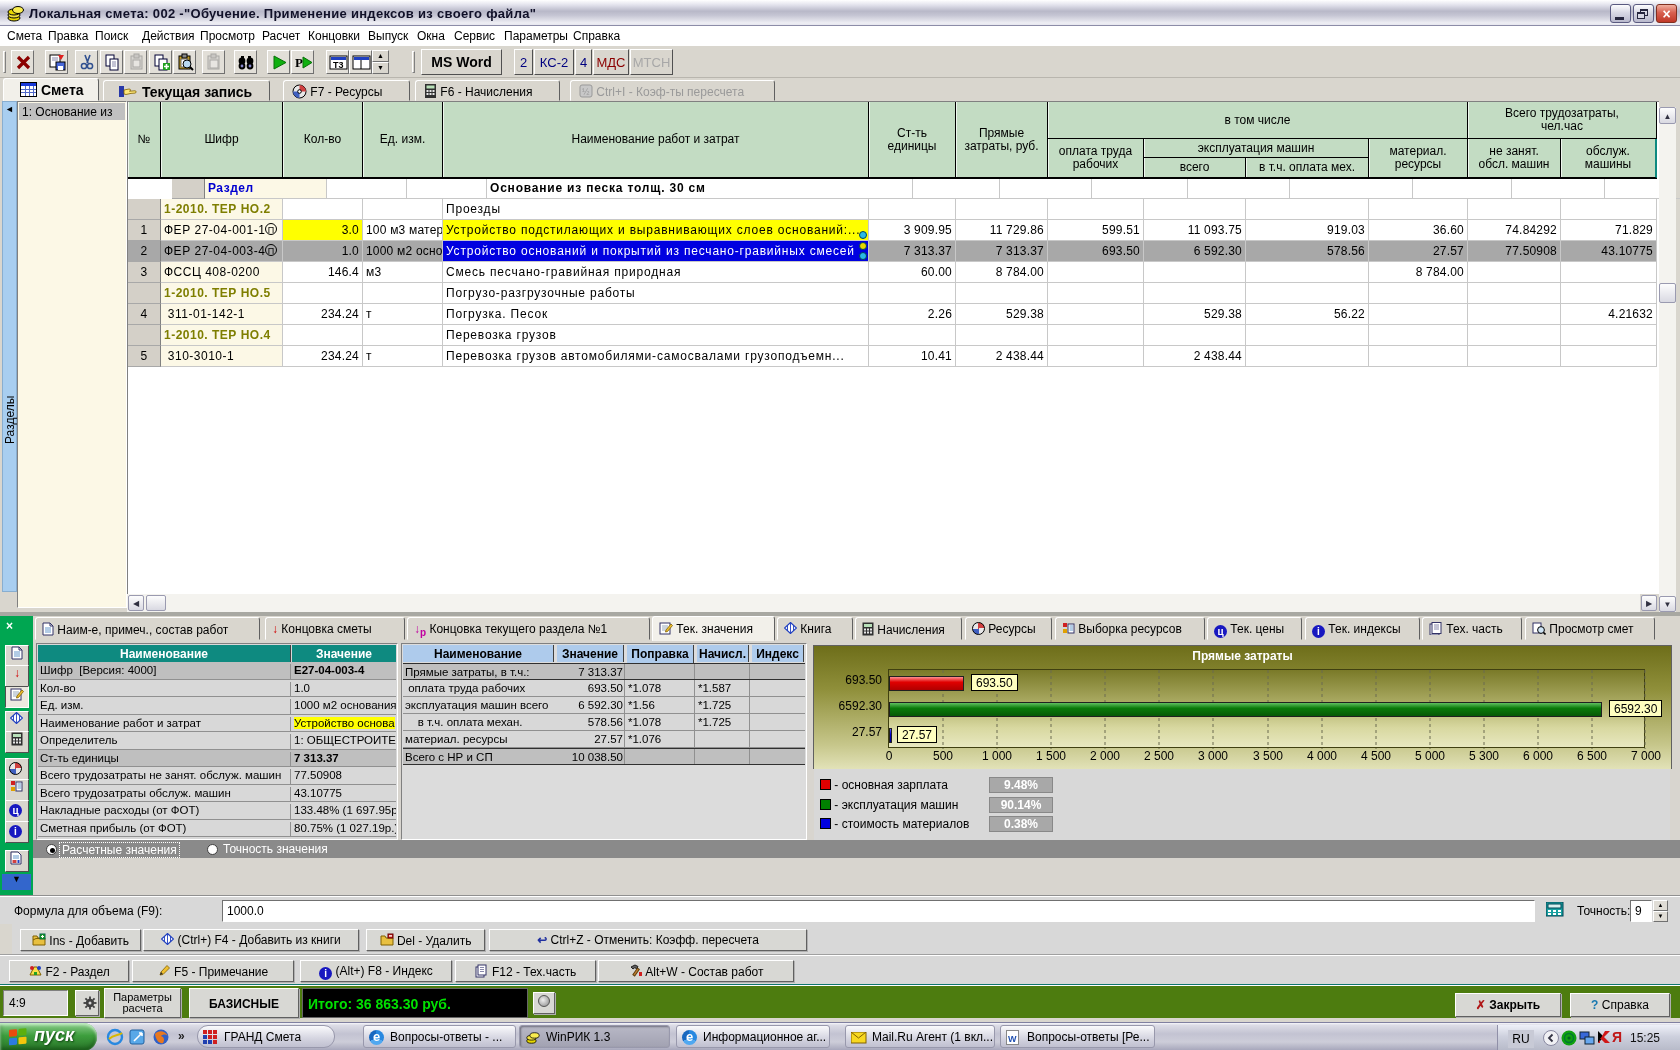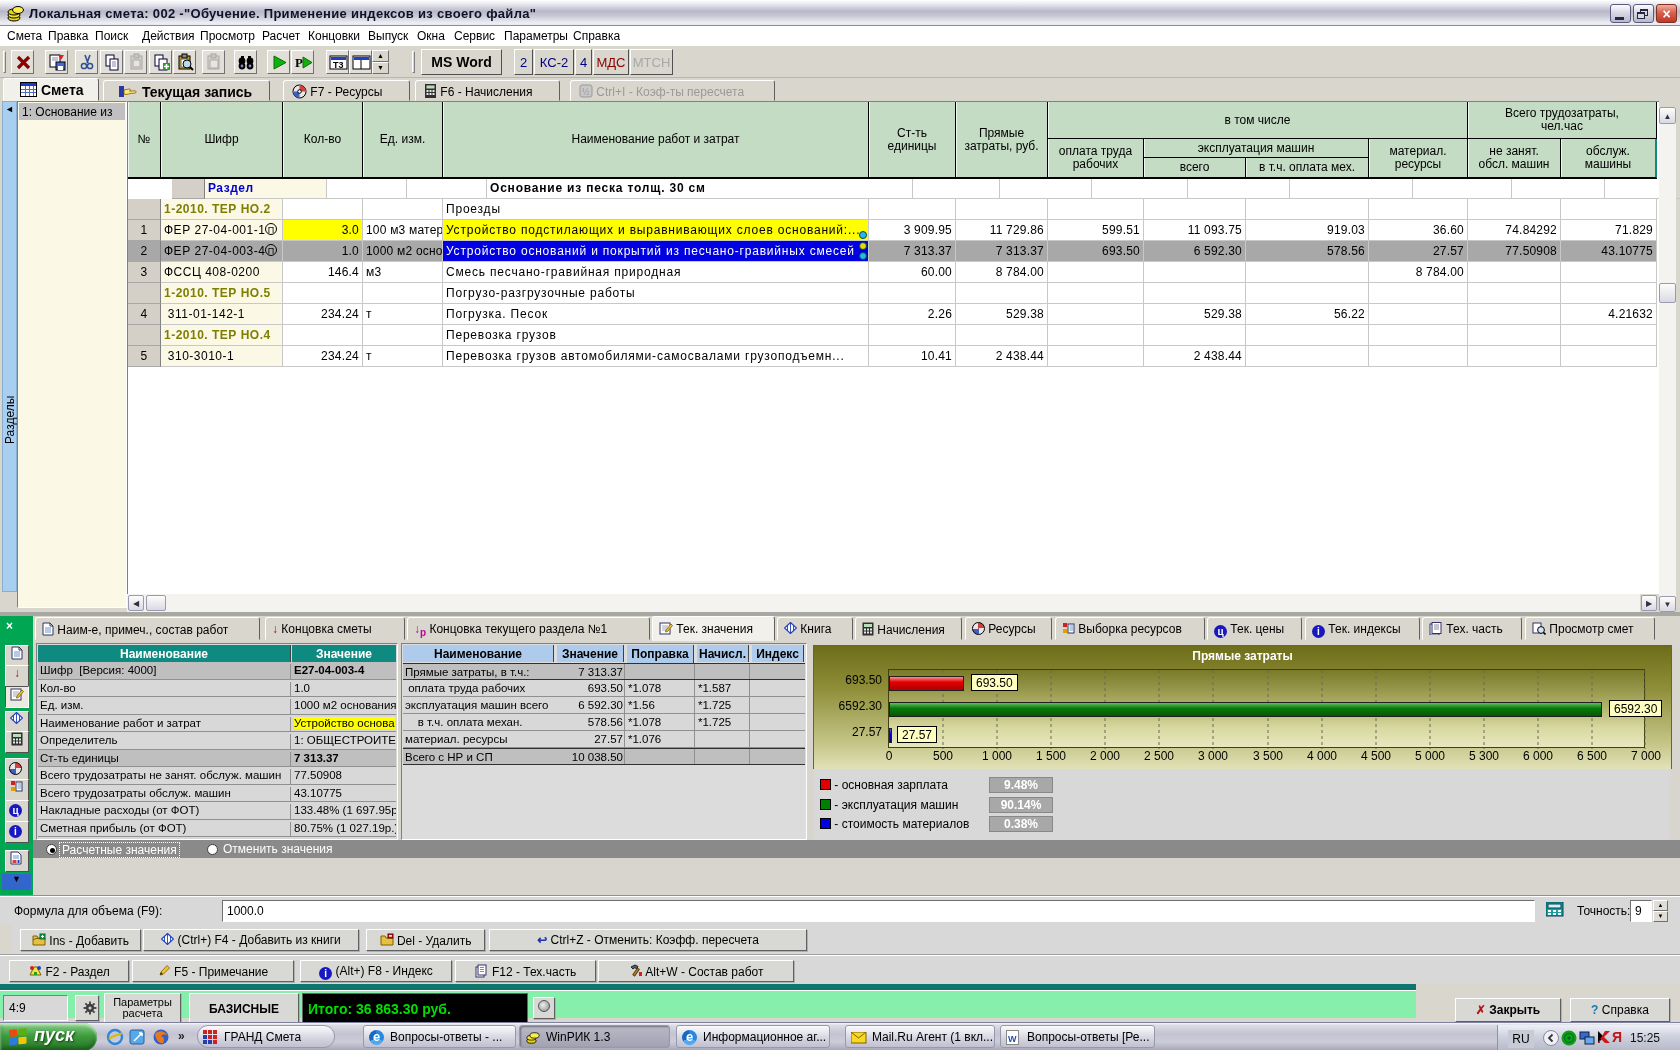--- a/index.html
+++ b/index.html
@@ -81,21 +81,21 @@
 .radio span{position:absolute;left:3px;top:3px;width:5px;height:5px;border-radius:50%;background:#000;}
 #xlabs{left:0;top:103px;width:857px;height:16px;font-size:12px;}
 #xlabs span{position:absolute;width:50px;text-align:center;margin-left:-25px;}
 
 #formrow{left:0;top:895px;width:1680px;height:29px;background:#d8d8d8;border-top:1px solid #909090;box-shadow:inset 0 1px 0 #ffffff;}
 
 #brow1{left:0;top:924px;width:1680px;height:30px;background:#d8d8d8;margin-left:12px;}
 #brow2{left:0;top:954px;width:1680px;height:30px;background:#d8d8d8;border-top:1px solid #a0a0a0;box-shadow:inset 0 1px 0 #fff;}
 .abtn{position:absolute;top:5px;height:22px;background:#d8d8d4;border:1px solid;border-color:#ffffff #606060 #606060 #ffffff;box-shadow:1px 1px 0 #b0b0b0;text-align:center;padding-top:3px;font-size:12px;white-space:nowrap;}
 
-#statusrow{left:0;top:984px;width:1416px;height:34px;background:#86efac;border-top:6px solid #0f766e;box-shadow:inset 0 1px 0 #fff;}
+#statusrow{left:0;top:984px;width:1680px;height:34px;background:#4d7c0f;border-top:1px solid #0f766e;box-shadow:inset 0 1px 0 #fff;}
 
 #taskbar{left:0;top:1022px;width:1680px;height:28px;background:linear-gradient(#f6f6fa 0%,#dcdce6 8%,#c3c3d2 40%,#cdcdd9 70%,#a8a8bc 100%);border-top:1px solid #8080a0;}
 .task{position:absolute;top:2px;height:23px;border-radius:3px;border:1px solid #9898ac;background:linear-gradient(#fafafc,#d4d4e0 60%,#c0c0d0);padding:4px 6px 0 26px;font-size:12px;white-space:nowrap;overflow:hidden;}
 #startbtn{left:0;top:0;width:97px;height:28px;background:linear-gradient(#8fce8f,#3d9e3d 45%,#2d7d2d 85%,#246524);border-radius:0 14px 14px 0;box-shadow:inset 0 2px 3px #c8f0c8, inset 0 -3px 4px #1a5c1a;}
 .qico{top:5px;width:18px;height:18px;}
 .eico{position:absolute;left:5px;top:4px;width:15px;height:15px;border-radius:50%;background:conic-gradient(#2888e0 0 120deg,#50a8f0 120deg 240deg,#1868c0 240deg);}
 .eico:after{content:"e";position:absolute;left:4px;top:-1px;color:#fff;font-size:13px;font-weight:bold;}
 .wico{position:absolute;left:5px;top:4px;width:13px;height:15px;background:#fff;border:1px solid #888;}
 .wico:after{content:"W";position:absolute;left:1px;top:3px;color:#2050b0;font-size:9px;font-weight:bold;}
 </style></head>
@@ -742,21 +742,21 @@
 <div class="abs pct" style="top:136px;">9.48%</div>
 <div class="abs pct" style="top:156px;">90.14%</div>
 <div class="abs pct" style="top:175px;">0.38%</div>
 
 <div class="abs" style="left:33px;top:199px;width:1647px;height:18px;background:#8a8a8a;">
 <span class="abs radio" style="left:13px;top:4px;">
         <span></span>
       </span>
 <span class="abs" style="left:26px;top:2px;color:#fff;border:1px dotted #fff;padding:0 2px;">Расчетные значения</span>
 <span class="abs radio" style="left:174px;top:4px;background:#fff;"></span>
-<span class="abs" style="left:190px;top:2px;color:#fff;">Отменить значения</span>
+<span class="abs" style="left:190px;top:2px;color:#fff;">Точность значения</span>
 </div>
 </div>
 
 <div class="abs" id="formrow">
 <span class="abs" style="left:14px;top:8px;">Формула для объема (F9):</span>
 <input class="abs" style="left: 222px; top: 4px; width: 1313px; height: 22px; border-width: 1px; border-style: solid; border-image: initial; border-color: rgb(112, 112, 112) rgb(255, 255, 255) rgb(255, 255, 255) rgb(112, 112, 112); font: 12px &quot;Liberation Sans&quot;; padding-left: 4px;" value="1000.0">
 <span class="abs" style="left:1546px;top:6px;width:20px;height:17px;"><svg width="18" height="15" viewBox="0 0 18 15">
         <rect x="0" y="0" width="17" height="14" fill="#18a0a0" stroke="#045"></rect>
         <rect x="2" y="2" width="13" height="4" fill="#d8f0f0" stroke="#045"></rect>
         <g fill="#fff">

